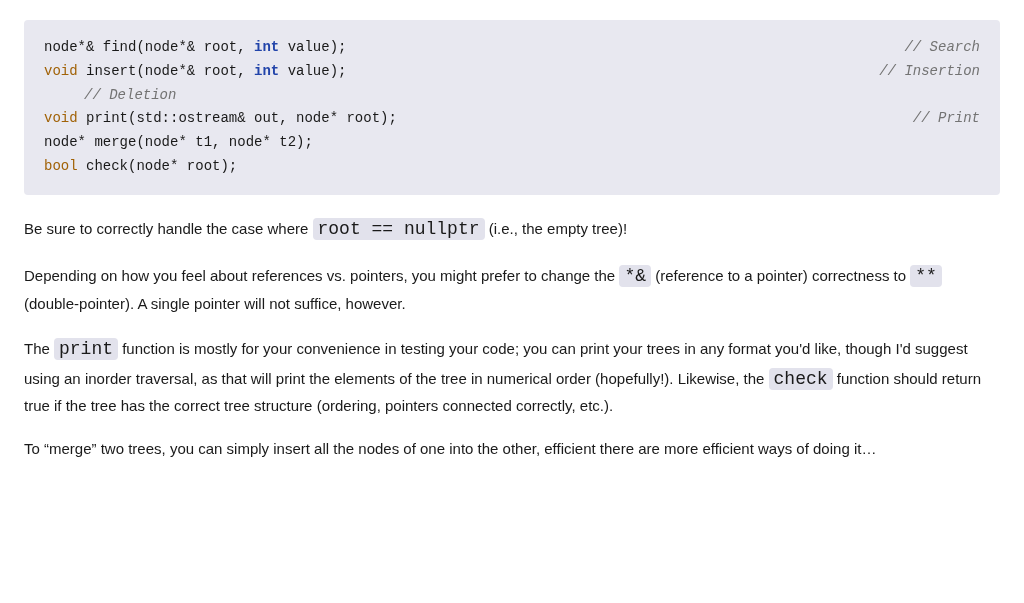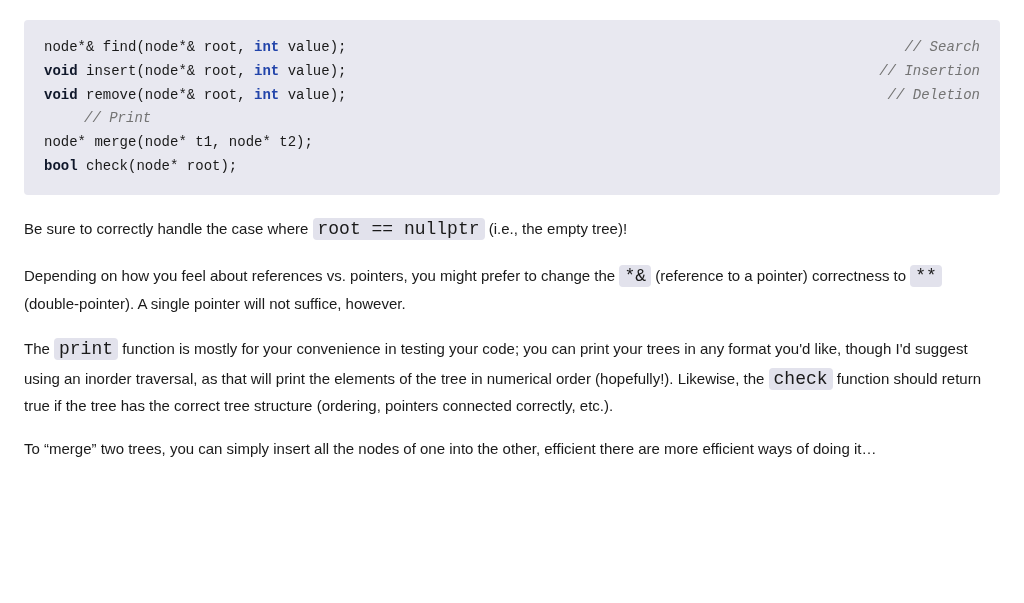--- a/index.html
+++ b/index.html
@@ -38,22 +38,22 @@
     }
 
     .code-right {
       color: #737373;
       font-style: italic;
       margin-left: 40px;
       flex-shrink: 0;
     }
 
     .kw {
-      color: #0f172a;
-      font-weight: bold;
+      color: #a16207;
+      font-weight: normal;
     }
 
     .kw-int {
       color: #2244aa;
       font-weight: bold;
     }
 
     .inline-code {
       background: #e2e2ec;
       border-radius: 4px;
@@ -80,24 +80,24 @@
 <div class="code-block">
   <div class="code-line">
     <span class="code-left">node*&amp; find(node*&amp; root, <span class="kw-int">int</span> value);</span>
     <span class="code-right">// Search</span>
   </div>
   <div class="code-line">
     <span class="code-left"><span class="kw">void</span> insert(node*&amp; root, <span class="kw-int">int</span> value);</span>
     <span class="code-right">// Insertion</span>
   </div>
   <div class="code-line">
-    <span class="code-left"><span class="kw">void</span> remove(node*&amp; root, <span class="kw-int">int</span> value);</span>
     <span class="code-right">// Deletion</span>
   </div>
   <div class="code-line">
+    <span class="code-left"><span class="kw">void</span> print(std::ostream&amp; out, node* root);</span>
     <span class="code-right">// Print</span>
   </div>
   <div class="code-line">
     <span class="code-left">node* merge(node* t1, node* t2);</span>
   </div>
   <div class="code-line">
     <span class="code-left"><span class="kw">bool</span> check(node* root);</span>
   </div>
 </div>
 

